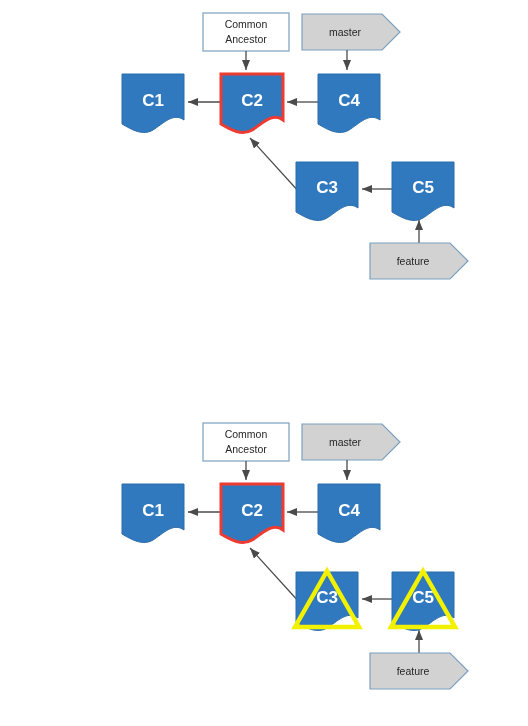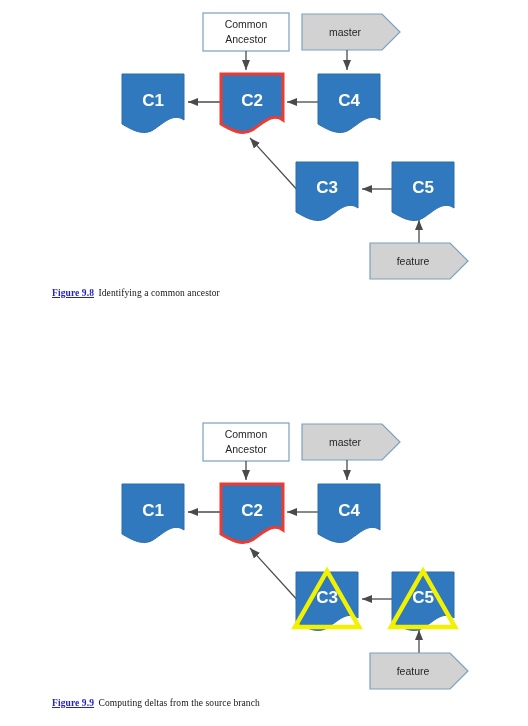--- a/index.html
+++ b/index.html
@@ -142,23 +142,20 @@
         <text class="commit-label" x="423" y="189">C5</text>
       </g>
 
       <g>
         <path d="M370,243 L450,243 L468,261 L450,279 L370,279 Z" fill="#d2d2d2" stroke="#7ba0c0" stroke-width="1.2"></path>
         <text class="tag-label" x="413" y="262">feature</text>
       </g>
     </svg>
   </div>
 
-  <div class="caption" style="left:52px;top:288px;">
-    <span class="fig-num">Figure 9.8</span><span class="fig-text"> Identifying a common ancestor</span>
-  </div>
 </div>
 
 <div class="figure-block" style="top:410px;height:300px;">
   <div class="diagram">
     <svg width="528" height="290" viewBox="0 0 528 290" xmlns="http://www.w3.org/2000/svg">
       <defs>
         <marker id="ah2" markerWidth="9" markerHeight="9" refX="8" refY="3.2" orient="auto" markerUnits="strokeWidth">
           <path d="M0,0 L8,3.2 L0,6.4 z" fill="#4a4a4a"></path>
         </marker>
       </defs>
@@ -223,16 +220,13 @@
         <path d="M423,161 L455,217 L391,217 Z" fill="none" stroke="#f2f200" stroke-width="4.5"></path>
       </g>
 
       <g>
         <path d="M370,243 L450,243 L468,261 L450,279 L370,279 Z" fill="#d2d2d2" stroke="#7ba0c0" stroke-width="1.2"></path>
         <text class="tag-label" x="413" y="262">feature</text>
       </g>
     </svg>
   </div>
 
-  <div class="caption" style="left:52px;top:288px;">
-    <span class="fig-num">Figure 9.9</span><span class="fig-text"> Computing deltas from the source branch</span>
-  </div>
 </div>
 
 </body></html>

